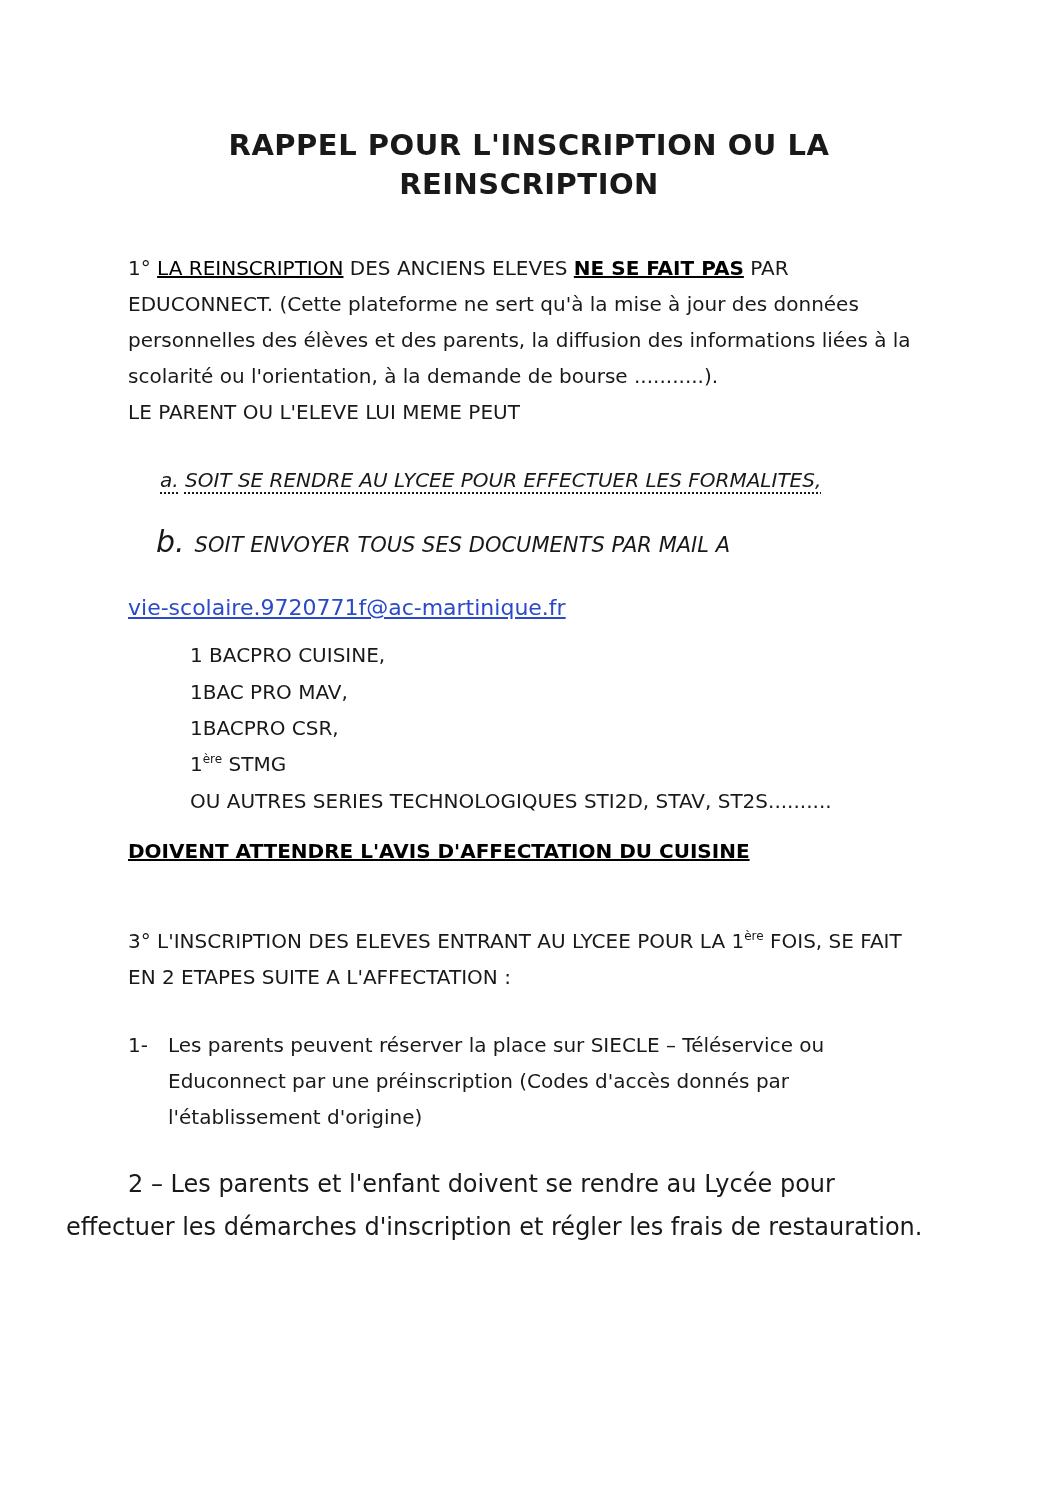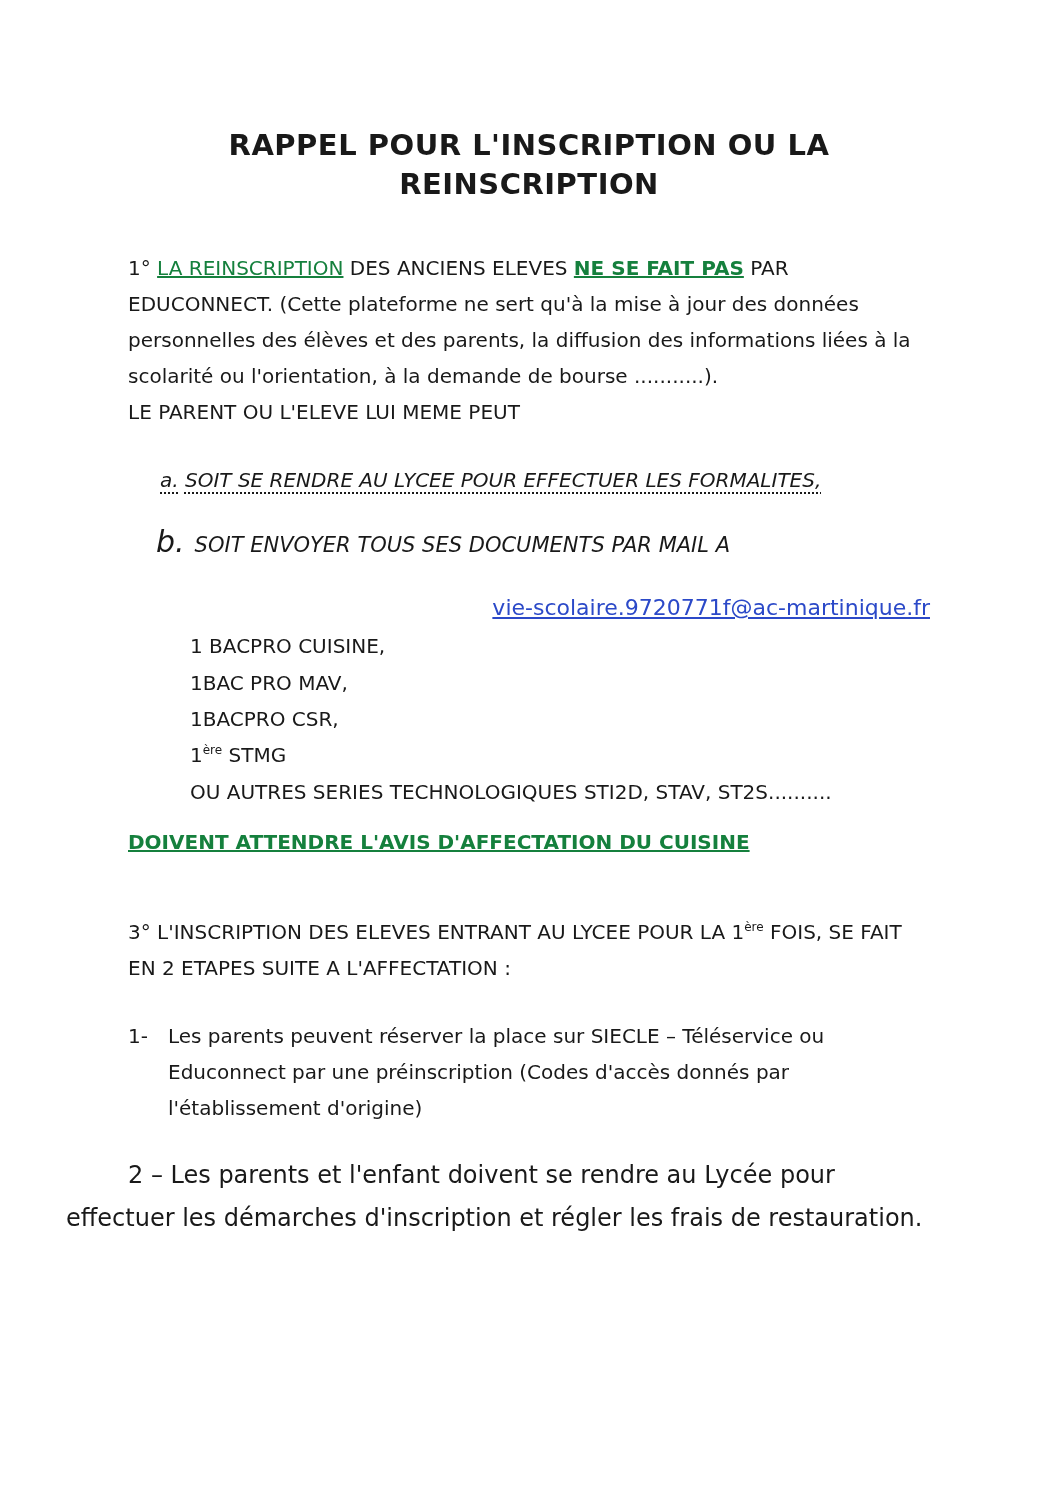--- a/index.html
+++ b/index.html
@@ -18,32 +18,32 @@
     font-size: 29px;
     font-weight: bold;
     text-align: center;
     margin: 0 0 46px 0;
     line-height: 1.35;
     letter-spacing: 0.5px;
   }
   .title-line { display: block; }
 
   .para { font-size: 20px; line-height: 1.8; margin: 0; }
-  .red { color: #15803d; }
+  .red { color: #000000; }
   .u { text-decoration: underline; }
   .bold { font-weight: bold; }
   .italic { font-style: italic; }
 
   .item-a { margin: 34px 0 14px 32px; font-size: 20px; line-height: 1.6; }
   .dotted-underline { text-decoration: underline dotted; text-underline-offset: 5px; }
 
   .item-b { margin: 28px 0 0 28px; font-size: 21px; display: flex; align-items: baseline; gap: 10px; }
   .b-label { font-size: 30px; }
 
-  .email-line { text-align: right; margin: 36px 0 8px 0; }
+  .email-line { text-align: left; margin: 36px 0 17px 0; }
   .email-link { color: #2b49c8; text-decoration: underline; font-size: 22px; cursor: pointer; }
 
   .s2-heading { margin-top: 62px; }
   .s2-list { margin-left: 62px; font-size: 20px; line-height: 1.82; }
   sup { font-size: 0.6em; }
   .warning { margin-top: 14px; font-size: 20px; line-height: 1.8; }
 
   .s3-heading { margin-top: 54px; }
 
   .step1 { display: flex; margin-top: 32px; font-size: 20px; line-height: 1.8; }

